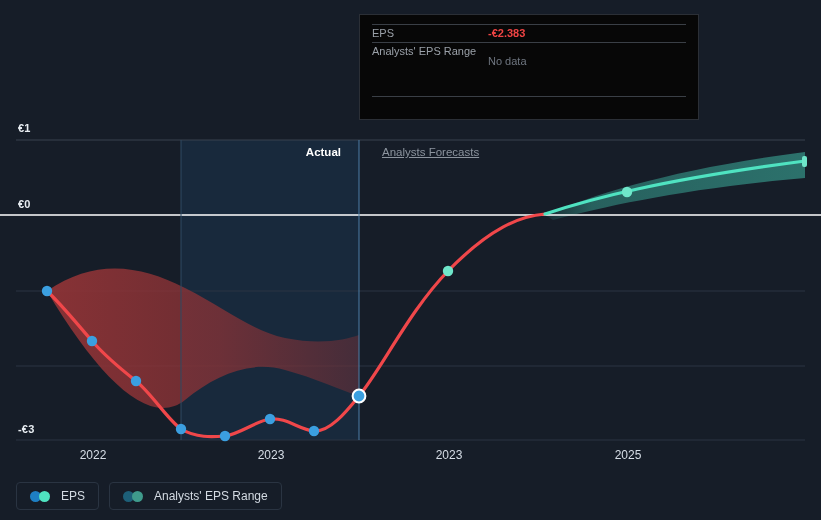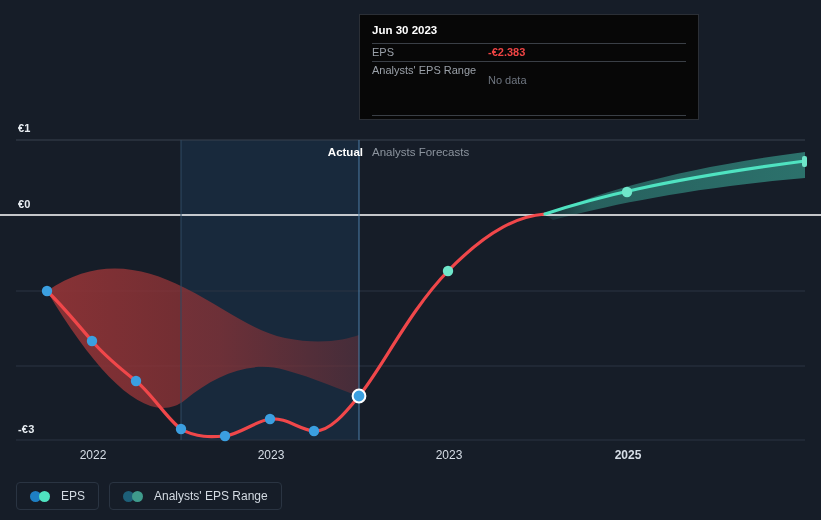--- a/index.html
+++ b/index.html
@@ -43,28 +43,29 @@
   }
 
   
   .phase-label {
     position: absolute;
     top: 146px;
     font-size: 11.5px;
     white-space: nowrap;
   }
   #actual-label {
-    right: 458px;
+    right: 480px;
     color: #ffffff;
     font-weight: 700;
   }
   #forecast-label {
-    left: 372px;
+    left: 382px;
     color: #8c949e;
     font-weight: 400;
+    text-decoration: underline;
   }
 
   
   #tooltip {
     position: absolute;
     left: 359px; top: 14px;
     width: 340px; height: 106px;
     background: #070707;
     border: 1px solid #2b2f36;
     padding: 9px 12px 0 12px;
@@ -202,27 +203,26 @@
     </svg>
   </div>
 
   <div class="ylabel" style="left:18px; top:122px;">€1</div>
   <div class="ylabel" style="left:18px; top:198px;">€0</div>
   <div class="ylabel" style="left:18px; top:423px;">-€3</div>
 
   <div class="xlabel" style="left:93px;text-align:center;">2022</div>
   <div class="xlabel" style="left:271px;">2023</div>
   <div class="xlabel" style="left:449px;">2023</div>
-  <div class="xlabel" style="left:628px;font-weight:bold;">2025</div>
+  <div class="xlabel" style="left:628px;">2025</div>
 
   <div class="phase-label" id="actual-label">Actual</div>
   <div class="phase-label" id="forecast-label">Analysts Forecasts</div>
 
   <div id="tooltip">
-    <div id="tt-title">Jun 30 2023</div>
     <div class="tt-row">
       <span class="tt-key">EPS</span>
       <span class="tt-val-neg">-€2.383</span>
     </div>
     <div class="tt-row">
       <span class="tt-key">Analysts' EPS Range</span>
       <span class="tt-val-muted">No data</span>
     </div>
     <div id="tt-spacer"></div>
   </div>

